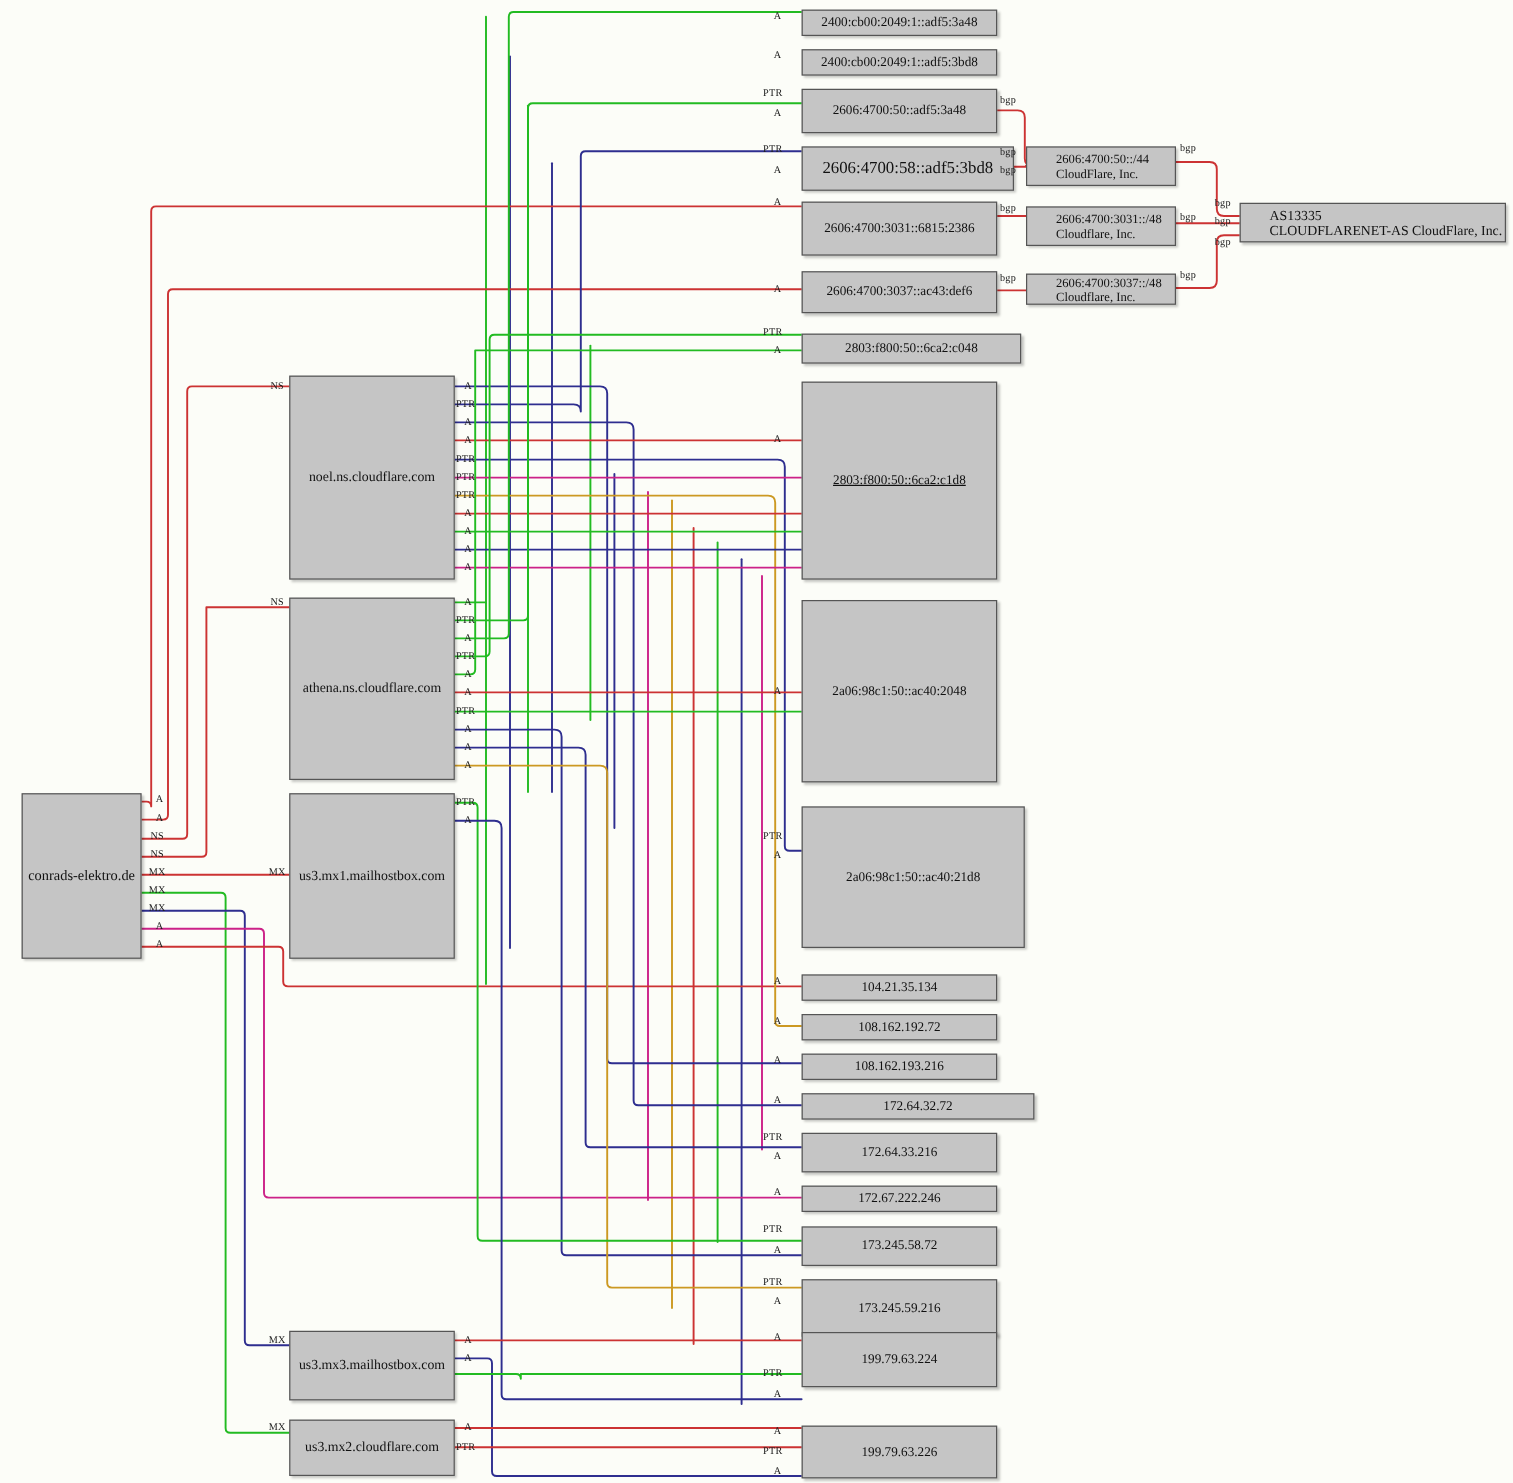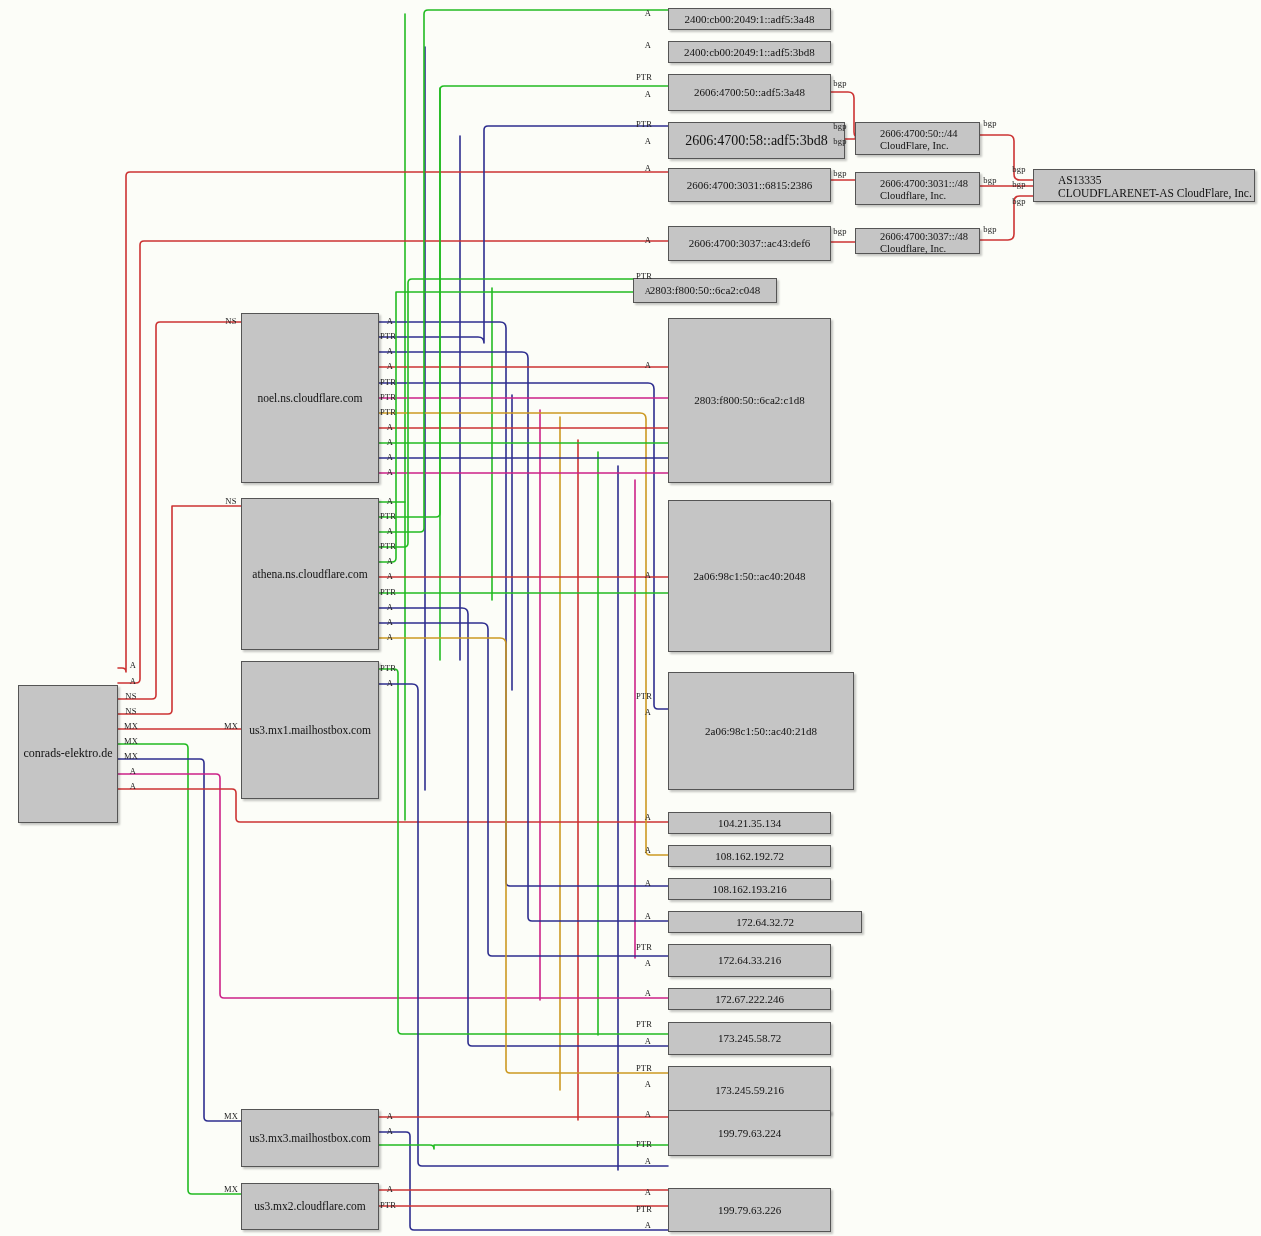--- a/index.html
+++ b/index.html
@@ -105,21 +105,21 @@
     <path class="w red" d="M831,139 L855,139"></path>
     <path class="w red" d="M831,180 L855,180"></path>
     <path class="w red" d="M831,242 L855,242"></path>
     <path class="w red" d="M980,135 L1008,135 Q1014,135 1014,141 L1014,174 Q1014,180 1020,180 L1033,180"></path>
     <path class="w red" d="M980,186 L1033,186"></path>
     <path class="w red" d="M980,240 L1008,240 Q1014,240 1014,234 L1014,202 Q1014,196 1020,196 L1033,196"></path>
   </g>
 </svg>
 
 <div id="nodes-layer">
-    <div class="nodebox" style="left: 18px; top: 661px; width: 100px; height: 138px; font-size: 12px; margin-top: 24px;">
+    <div class="nodebox" style="left: 18px; top: 661px; width: 100px; height: 138px; font-size: 12px;">
       <span class="lbl">conrads-elektro.de</span>
     </div>
     <div class="nodebox" style="left: 241px; top: 313px; width: 138px; height: 170px; font-size: 11.5px;">
       <span class="lbl">noel.ns.cloudflare.com</span>
     </div>
     <div class="nodebox" style="left: 241px; top: 498px; width: 138px; height: 152px; font-size: 11.5px;">
       <span class="lbl">athena.ns.cloudflare.com</span>
     </div>
     <div class="nodebox" style="left: 241px; top: 661px; width: 138px; height: 138px; font-size: 11.5px;">
       <span class="lbl">us3.mx1.mailhostbox.com</span>
@@ -135,30 +135,30 @@
     </div>
     <div class="nodebox" style="left: 668px; top: 41px; width: 163px; height: 22px; font-size: 11px;">
       <span class="lbl">2400:cb00:2049:1::adf5:3bd8</span>
     </div>
     <div class="nodebox" style="left: 668px; top: 74px; width: 163px; height: 37px; font-size: 11px;">
       <span class="lbl">2606:4700:50::adf5:3a48</span>
     </div>
     <div class="nodebox" style="left: 668px; top: 122px; width: 177px; height: 37px; font-size: 14px;">
       <span class="lbl">2606:4700:58::adf5:3bd8</span>
     </div>
-    <div class="nodebox" style="left: 668px; top: 168px; width: 163px; height: 34px; font-size: 11px;">
+    <div class="nodebox" style="left: 668px; top: 168px; width: 163px; height: 45px; font-size: 11px;">
       <span class="lbl">2606:4700:3031::6815:2386</span>
     </div>
     <div class="nodebox" style="left: 668px; top: 226px; width: 163px; height: 35px; font-size: 11px;">
       <span class="lbl">2606:4700:3037::ac43:def6</span>
     </div>
-    <div class="nodebox" style="left: 633px; top: 278px; width: 144px; height: 25px; font-size: 11px; text-align: center;">
+    <div class="nodebox" style="left: 668px; top: 278px; width: 183px; height: 25px; font-size: 11px; text-align: center;">
       <span class="lbl">2803:f800:50::6ca2:c048</span>
     </div>
-    <div class="nodebox" style="left: 668px; top: 318px; width: 163px; height: 165px; font-size: 11px;">
+    <div class="nodebox" style="left: 668px; top: 318px; width: 163px; height: 165px; font-size: 11px; text-decoration: underline;">
       <span class="lbl">2803:f800:50::6ca2:c1d8</span>
     </div>
     <div class="nodebox" style="left: 668px; top: 500px; width: 163px; height: 152px; font-size: 11px;">
       <span class="lbl">2a06:98c1:50::ac40:2048</span>
     </div>
     <div class="nodebox" style="left: 668px; top: 672px; width: 186px; height: 118px; font-size: 11px;">
       <span class="lbl">2a06:98c1:50::ac40:21d8</span>
     </div>
     <div class="nodebox" style="left: 668px; top: 812px; width: 163px; height: 22px; font-size: 11px;">
       <span class="lbl">104.21.35.134</span>

